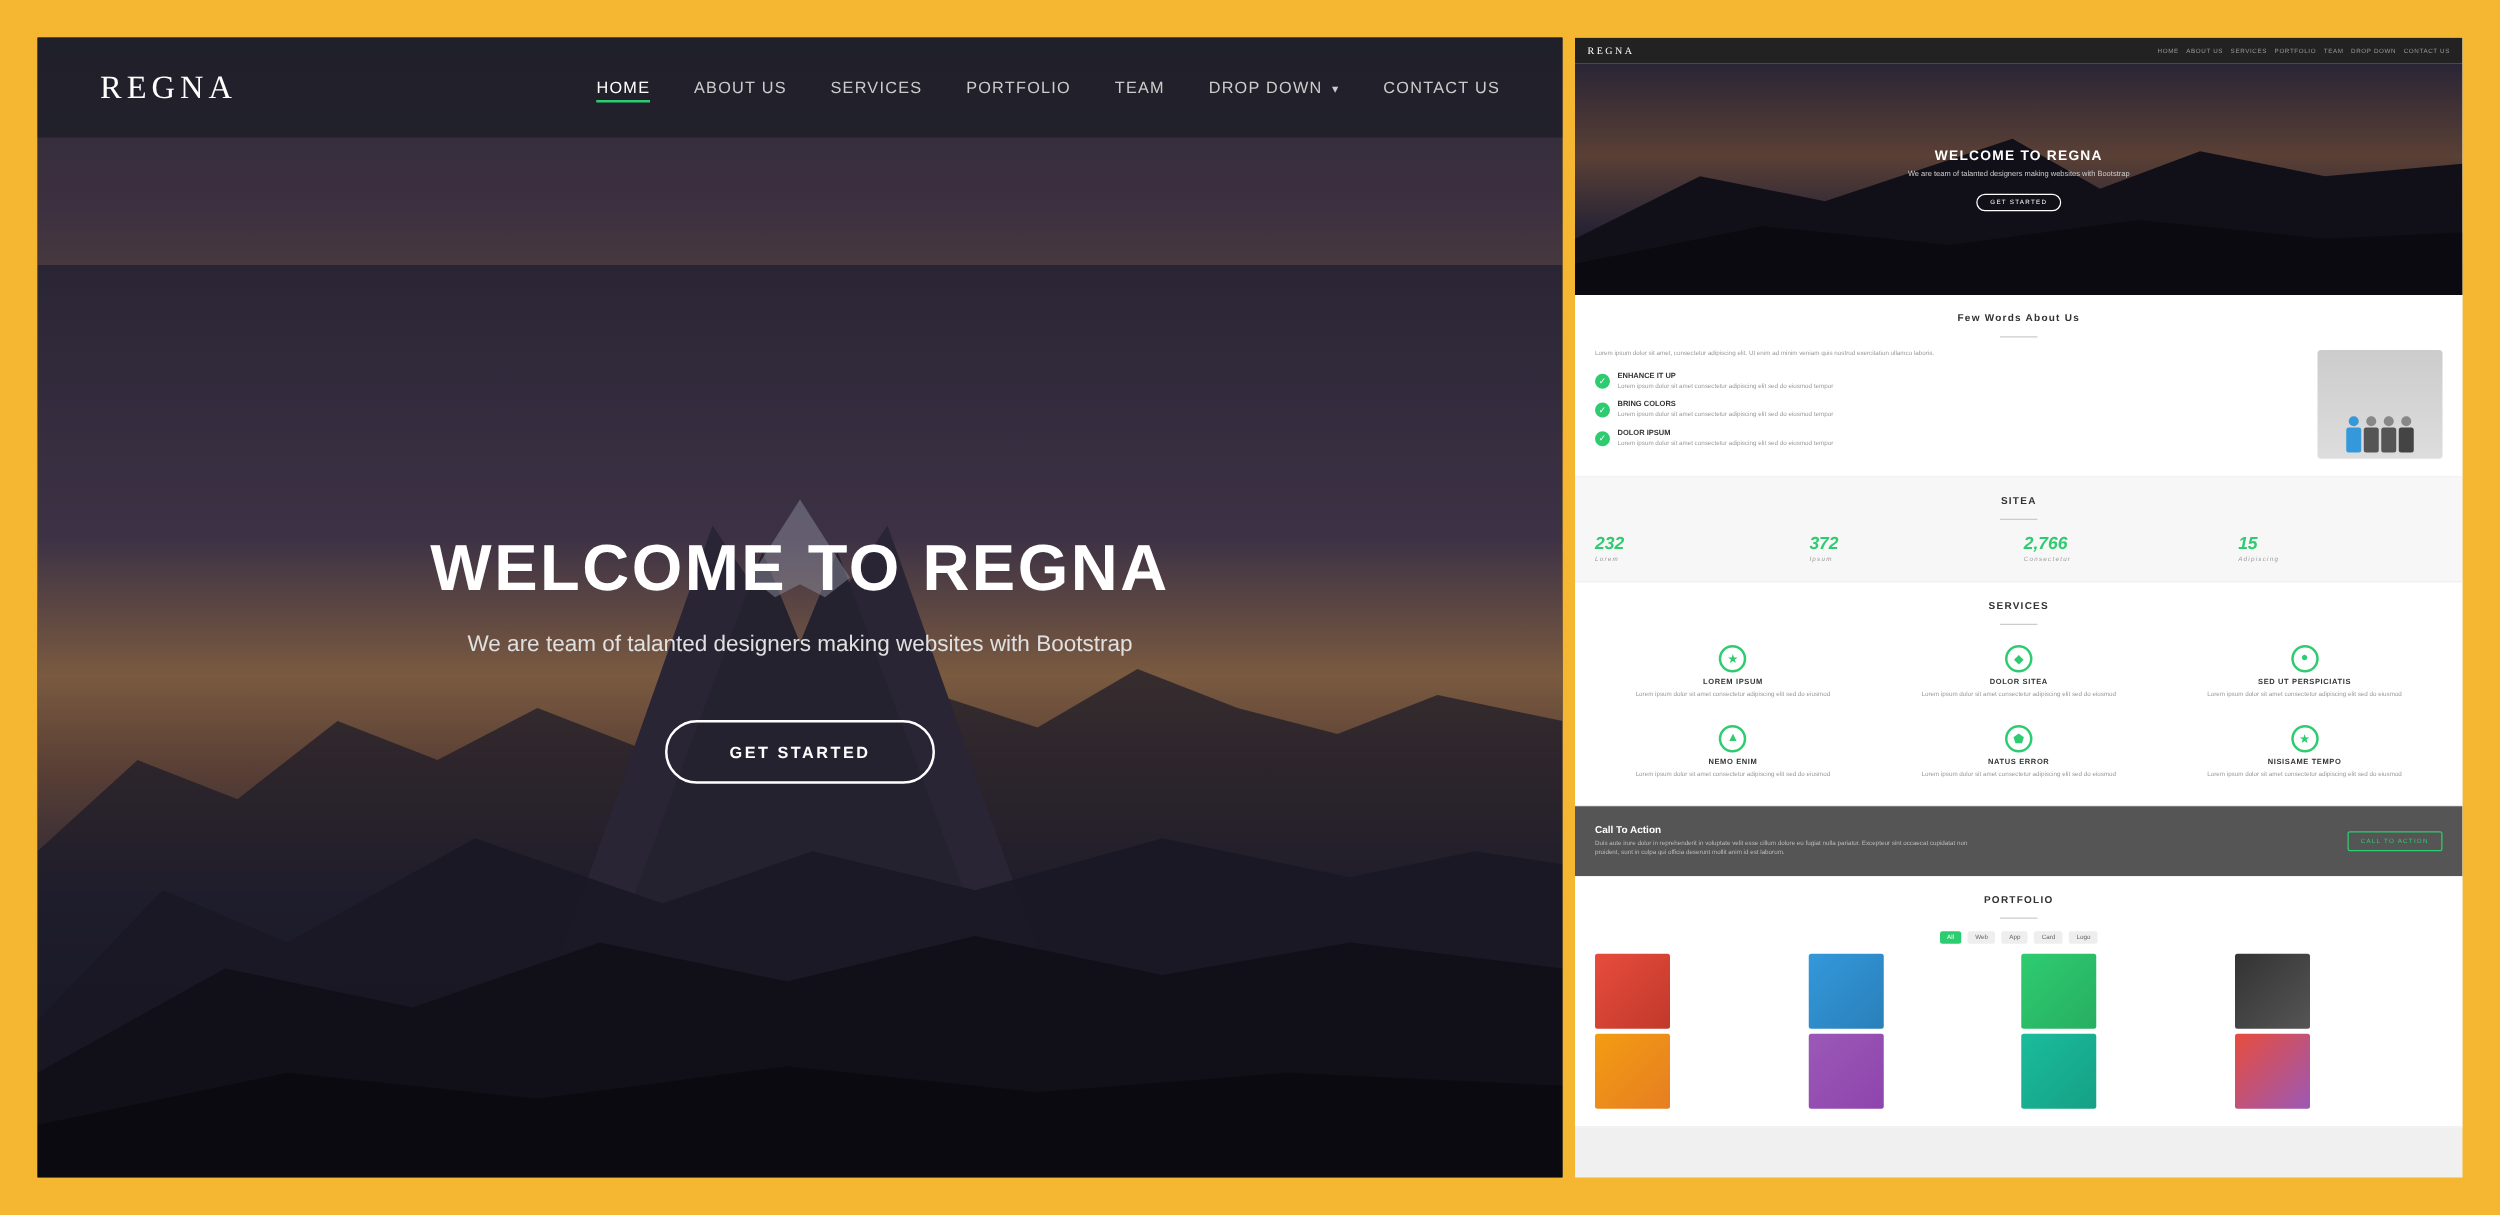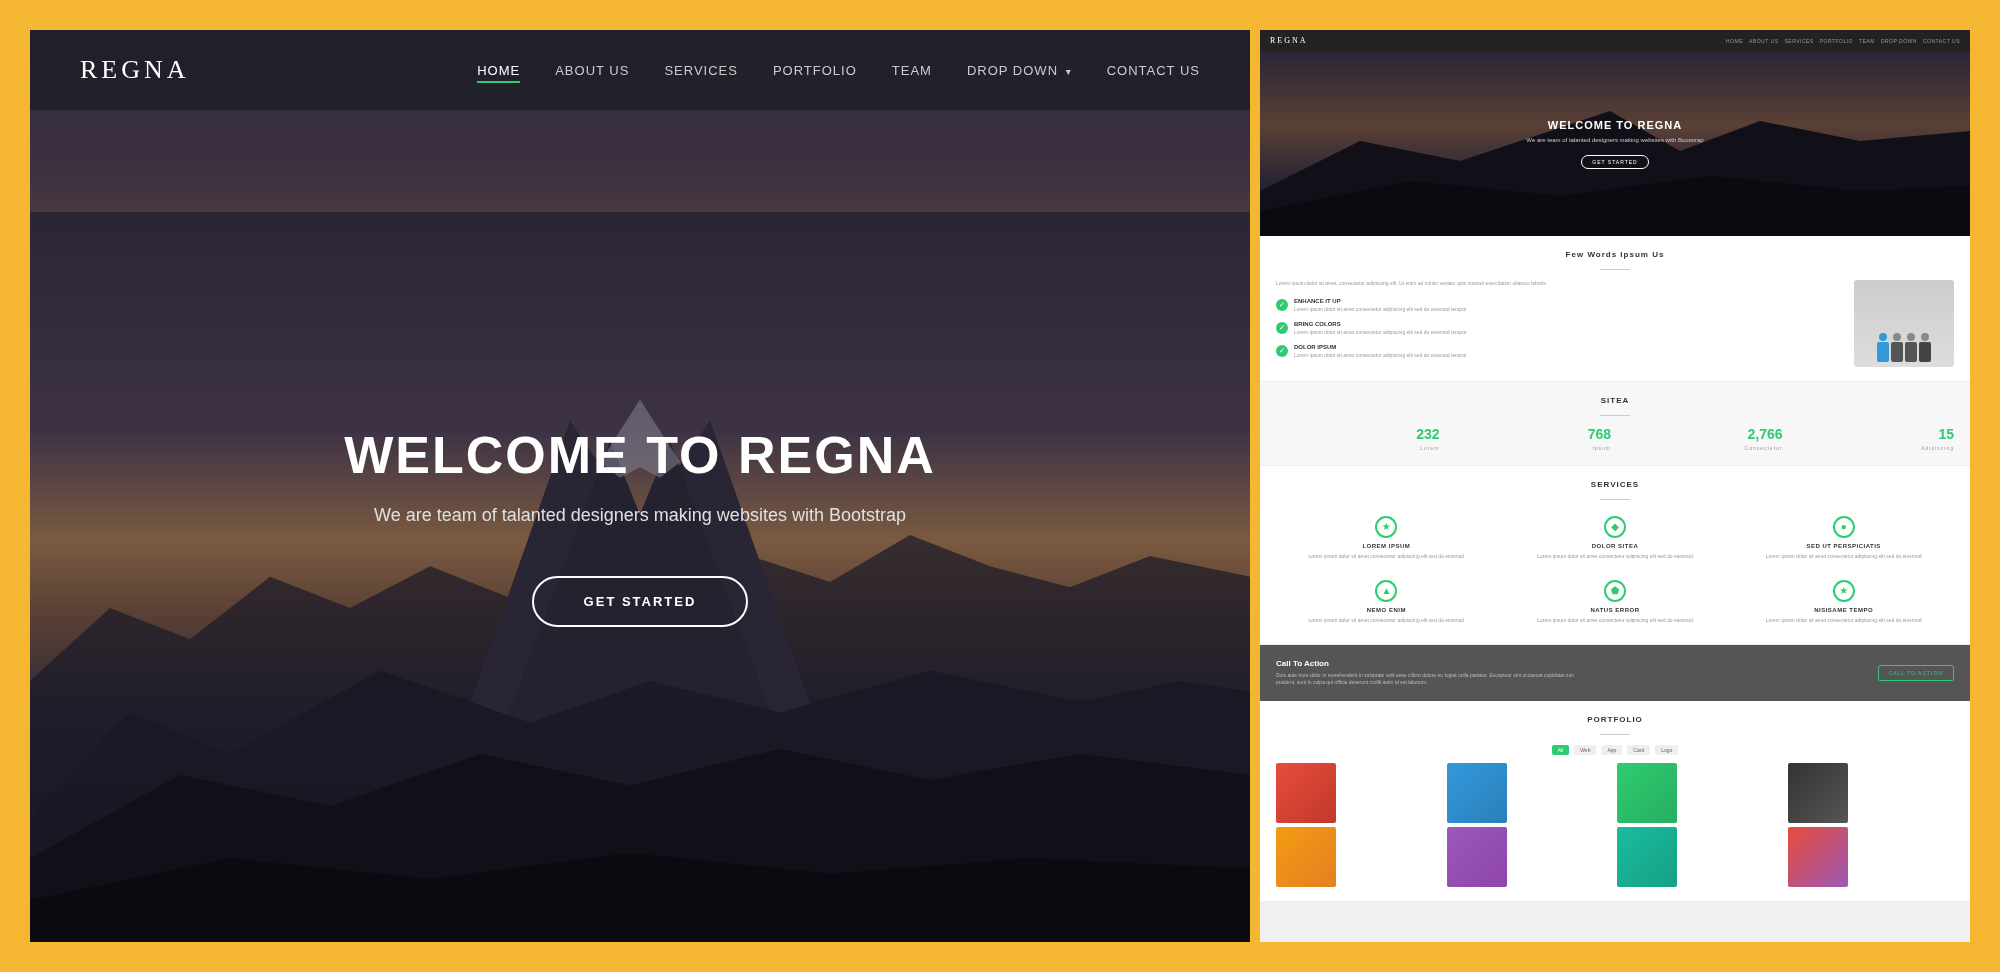--- a/index.html
+++ b/index.html
@@ -347,21 +347,22 @@
       font-size: 5px;
       color: #999;
       line-height: 1.4;
     }
 
     
     .mini-facts-grid {
       display: grid;
       grid-template-columns: repeat(4, 1fr);
       gap: 8px;
-      text-align: right;
+      text-align: left;
+      font-style: italic;
     }
 
     .mini-fact-number {
       color: #2ecc71;
       font-size: 14px;
       font-weight: 700;
       margin-bottom: 3px;
     }
 
     .mini-fact-label {
@@ -597,21 +598,21 @@
         <path d="M0,160 L150,130 L300,145 L450,125 L600,140 L710,135 L710,185 L0,185 Z" fill="#0a0a10"></path>
       </svg>
       <div style="position:relative;z-index:1;display:flex;flex-direction:column;align-items:center;">
         <h2 class="mini-hero-title">WELCOME TO REGNA</h2>
         <p class="mini-hero-sub">We are team of talanted designers making websites with Bootstrap</p>
         <button class="mini-btn">GET STARTED</button>
       </div>
     </div>
 
     <div class="mini-section">
-      <h3 class="mini-section-title">Few Words Ipsum Us</h3>
+      <h3 class="mini-section-title">Few Words About Us</h3>
       <div class="mini-section-divider"></div>
       <div class="mini-about-content">
         <div class="mini-about-text">
           <p style="font-size:5px;color:#999;margin-bottom:10px;line-height:1.5;">Lorem ipsum dolor sit amet, consectetur adipiscing elit. Ut enim ad minim veniam quis nostrud exercitation ullamco laboris.</p>
           <div class="mini-about-item">
             <div class="mini-check-icon">✓</div>
             <div>
               <div class="mini-about-item-title">ENHANCE IT UP</div>
               <div class="mini-about-item-text">Lorem ipsum dolor sit amet consectetur adipiscing elit sed do eiusmod tempor</div>
             </div>
@@ -656,21 +657,21 @@
 
     <div class="mini-section-gray">
       <h3 class="mini-section-title">SITEA</h3>
       <div class="mini-section-divider"></div>
       <div class="mini-facts-grid">
         <div class="mini-fact">
           <div class="mini-fact-number">232</div>
           <div class="mini-fact-label">Lorem</div>
         </div>
         <div class="mini-fact">
-          <div class="mini-fact-number">768</div>
+          <div class="mini-fact-number">372</div>
           <div class="mini-fact-label">Ipsum</div>
         </div>
         <div class="mini-fact">
           <div class="mini-fact-number">2,766</div>
           <div class="mini-fact-label">Consectetur</div>
         </div>
         <div class="mini-fact">
           <div class="mini-fact-number">15</div>
           <div class="mini-fact-label">Adipiscing</div>
         </div>

